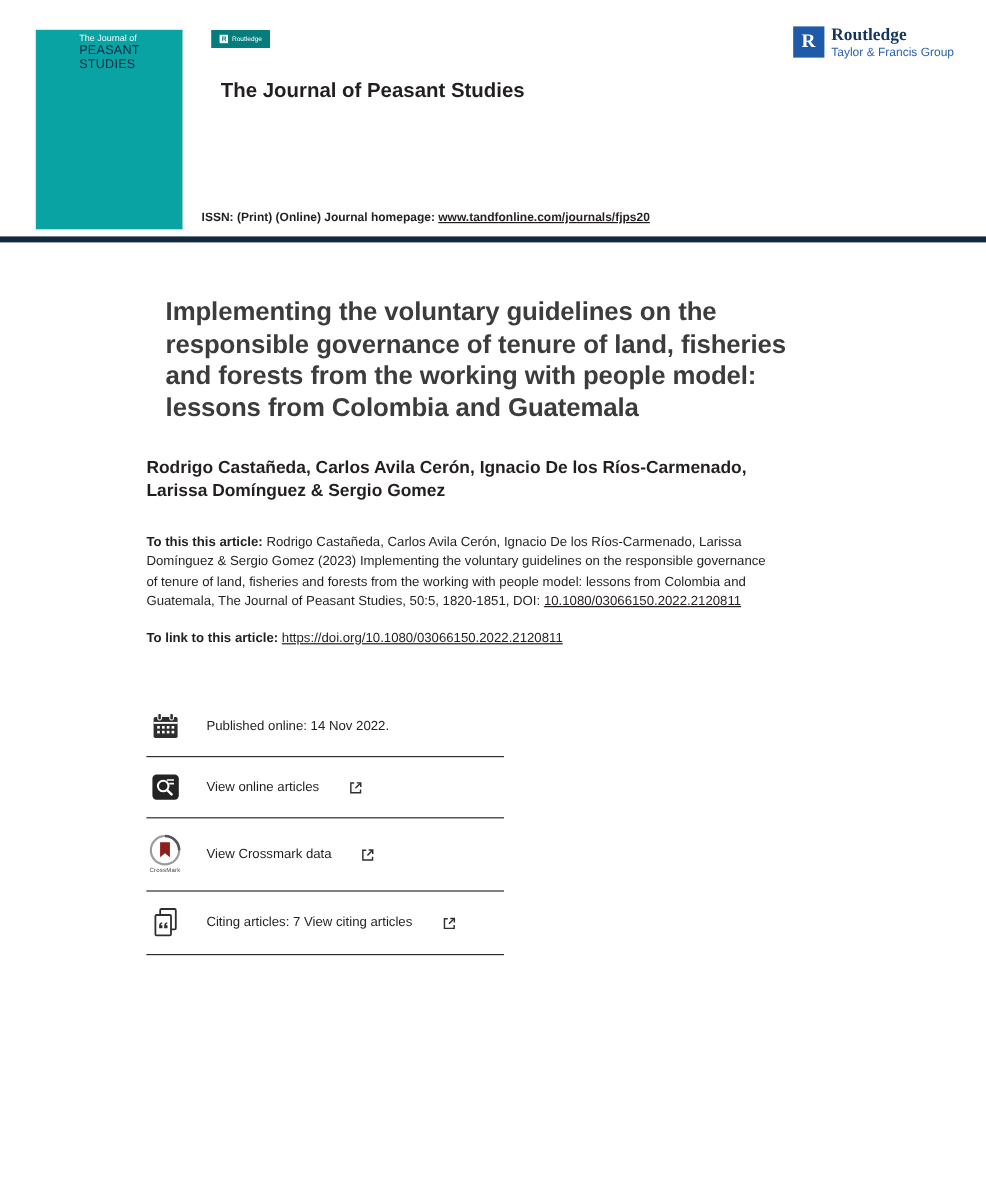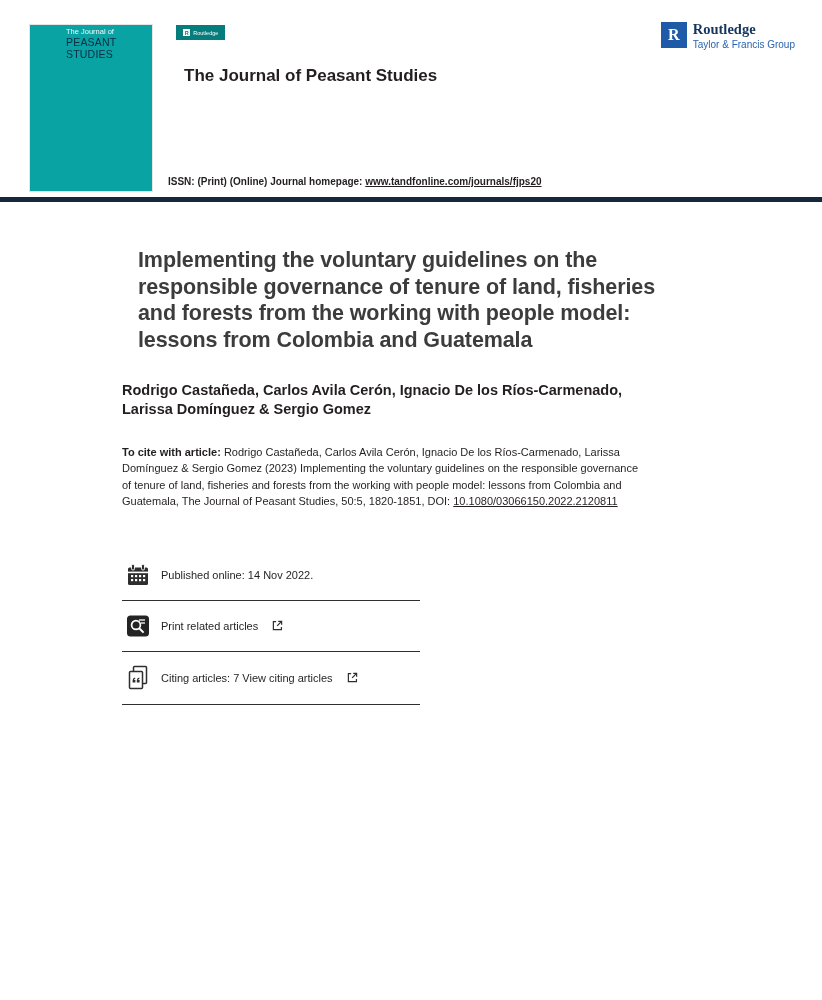--- a/index.html
+++ b/index.html
@@ -64,21 +64,21 @@
   }
   .authors { margin:27px 0 0; width:520px; font-size:14.5px; font-weight:bold; line-height:1.35; color:#231f20; }
   .cite { margin:24px 0 0; width:528px; font-size:11px; line-height:1.5; color:#231f20; }
   .cite strong { font-weight:bold; }
   .cite .link { color:#231f20; text-decoration:underline; cursor:pointer; }
   .link-line { margin-top:14px; }
 
   
   .resources { list-style:none; margin:40px 0 0; padding:0; width:298px; }
   .resources li {
-    display:flex; align-items:center; gap:10px; padding:13px 2px;
+    display:flex; align-items:center; gap:21px; padding:13px 2px;
     border-bottom:1px solid #2f2f2f;
   }
   .res-icon { width:27px; display:flex; flex-direction:column; align-items:center; flex-shrink:0; }
   .res-text { font-size:11px; }
   .res-link { cursor:pointer; }
   .ext-icon { display:inline-flex; margin-left:4px; vertical-align:-1px; }
   .crossmark-caption { font-size:5px; color:#444; margin-top:1px; letter-spacing:.2px; }
 </style>
 </head>
 <body>
@@ -121,25 +121,29 @@
   </p>
 
   <div class="rule"></div>
 
   <main class="content">
     <h2 class="article-title">Implementing the voluntary guidelines on the responsible governance of tenure of land, fisheries and forests from the working with people model: lessons from Colombia and Guatemala</h2>
 
     <p class="authors">Rodrigo Castañeda, Carlos Avila Cerón, Ignacio De los Ríos-Carmenado, Larissa Domínguez &amp; Sergio Gomez</p>
 
     <p class="cite">
-      <strong>To cite with article:</strong>
+      <strong>To this this article:</strong>
       <span>Rodrigo Castañeda, Carlos Avila Cerón, Ignacio De los Ríos-Carmenado, Larissa Domínguez &amp; Sergio Gomez (2023) Implementing the voluntary guidelines on the responsible governance of tenure of land, fisheries and forests from the working with people model: lessons from Colombia and Guatemala, The Journal of Peasant Studies, 50:5, 1820-1851, DOI:</span>
       <span class="link">10.1080/03066150.2022.2120811</span>
     </p>
 
+    <p class="cite link-line">
+      <strong>To link to this article:</strong>
+      <span class="link">https://doi.org/10.1080/03066150.2022.2120811</span>
+    </p>
 
     <ul class="resources">
 
       <li>
         <span class="res-icon">
           <svg width="24" height="24" viewBox="0 0 24 24">
             <rect x="2" y="4.5" width="20" height="17.5" rx="1.5" fill="#2e2e2e"></rect>
             <rect x="2" y="8.6" width="20" height="1.6" fill="#ffffff"></rect>
             <rect x="5.5" y="1.5" width="3" height="5.5" rx="1.2" fill="#2e2e2e" stroke="#fff" stroke-width="0.9"></rect>
             <rect x="15.5" y="1.5" width="3" height="5.5" rx="1.2" fill="#2e2e2e" stroke="#fff" stroke-width="0.9"></rect>
@@ -165,30 +169,48 @@
           <svg width="24" height="24" viewBox="0 0 24 24">
             <rect x="1" y="1.5" width="22" height="21" rx="3.5" fill="#242424"></rect>
             <g stroke="#fff" fill="none">
               <line x1="13" y1="6" x2="19" y2="6" stroke-width="1.3"></line>
               <line x1="15" y1="9" x2="19" y2="9" stroke-width="1.3"></line>
               <circle cx="10" cy="11" r="4.4" stroke-width="1.7"></circle>
               <line x1="13.2" y1="14.2" x2="17.6" y2="18.6" stroke-width="2"></line>
             </g>
           </svg>
         </span>
-        <span class="res-text res-link">Print related articles</span>
+        <span class="res-text res-link">View online articles</span>
         <span class="ext-icon">
           <svg width="11" height="11" viewBox="0 0 12 12">
             <path d="M4.5 1.7 H1.5 V10.5 H10.3 V7.5" fill="none" stroke="#2e2e2e" stroke-width="1.3"></path>
             <path d="M6.8 1.5 H10.5 V5.2" fill="none" stroke="#2e2e2e" stroke-width="1.3"></path>
             <line x1="10.2" y1="1.8" x2="5.6" y2="6.4" stroke="#2e2e2e" stroke-width="1.3"></line>
           </svg>
         </span>
       </li>
 
+      <li>
+        <span class="res-icon">
+          <svg width="27" height="27" viewBox="0 0 27 27">
+            <circle cx="13.5" cy="13.5" r="11.8" fill="#fff" stroke="#9a9a9a" stroke-width="1.8"></circle>
+            <path d="M13.5 1.7 A11.8 11.8 0 0 1 25.3 13.5" fill="none" stroke="#555" stroke-width="2.2"></path>
+            <path d="M9.4 6.8 h8.2 v12.6 l-4.1 -3.4 -4.1 3.4 z" fill="#8e1f1f"></path>
+          </svg>
+          <span class="crossmark-caption">CrossMark</span>
+        </span>
+        <span class="res-text res-link">View Crossmark data</span>
+        <span class="ext-icon">
+          <svg width="11" height="11" viewBox="0 0 12 12">
+            <path d="M4.5 1.7 H1.5 V10.5 H10.3 V7.5" fill="none" stroke="#2e2e2e" stroke-width="1.3"></path>
+            <path d="M6.8 1.5 H10.5 V5.2" fill="none" stroke="#2e2e2e" stroke-width="1.3"></path>
+            <line x1="10.2" y1="1.8" x2="5.6" y2="6.4" stroke="#2e2e2e" stroke-width="1.3"></line>
+          </svg>
+        </span>
+      </li>
 
       <li>
         <span class="res-icon">
           <svg width="24" height="26" viewBox="0 0 24 26">
             <rect x="7.5" y="1.5" width="13" height="17" rx="1" fill="#fff" stroke="#2e2e2e" stroke-width="1.5"></rect>
             <rect x="3.5" y="6.5" width="13" height="17" rx="1" fill="#fff" stroke="#2e2e2e" stroke-width="1.5"></rect>
             <path d="M6.6 15.5 q0 -2.4 2.4 -3 l.4 .9 q-1.3 .5 -1.4 1.6 h1.4 v2.5 h-2.8 z" fill="#2e2e2e"></path>
             <path d="M10.8 15.5 q0 -2.4 2.4 -3 l.4 .9 q-1.3 .5 -1.4 1.6 h1.4 v2.5 h-2.8 z" fill="#2e2e2e"></path>
           </svg>
         </span>

